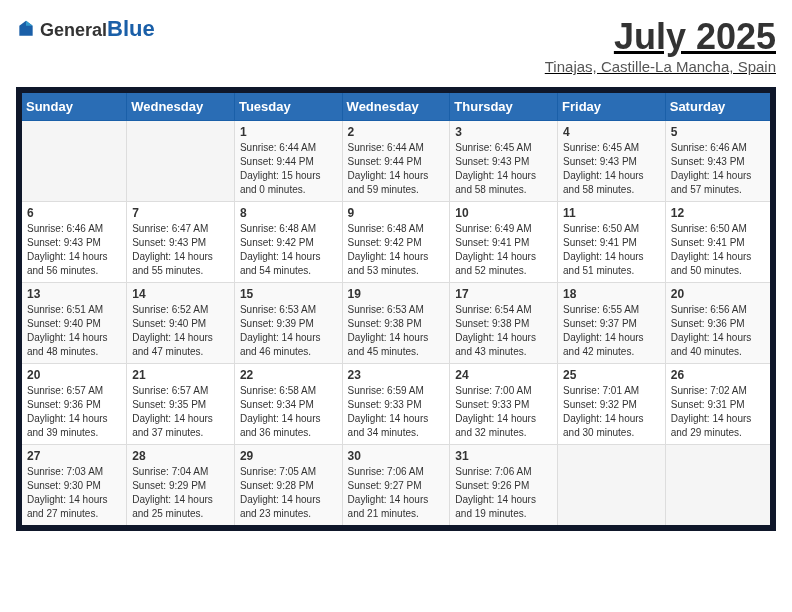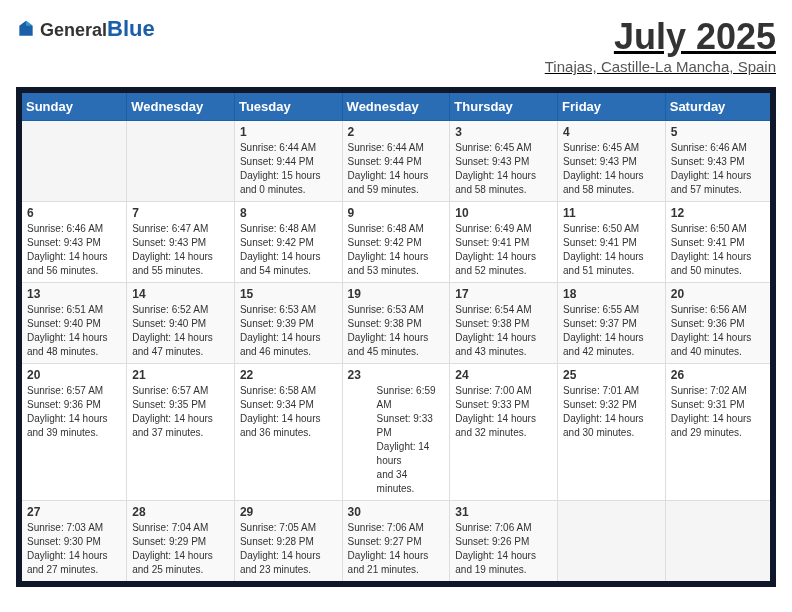--- a/index.html
+++ b/index.html
@@ -283,21 +283,21 @@
         </td>
         <td>
           <span class="day-number">22</span>
           <div class="day-info" style="white-space: pre-line;">Sunrise: 6:58 AM
 Sunset: 9:34 PM
 Daylight: 14 hours
 and 36 minutes.</div>
         </td>
         <td>
           <span class="day-number">23</span>
-          <div class="day-info" style="white-space: pre-line; margin-left: 29px;">Sunrise: 6:59 AM
+          <div class="day-info" style="white-space: pre-line;">Sunrise: 6:59 AM
 Sunset: 9:33 PM
 Daylight: 14 hours
 and 34 minutes.</div>
         </td>
         <td>
           <span class="day-number">24</span>
           <div class="day-info" style="white-space: pre-line;">Sunrise: 7:00 AM
 Sunset: 9:33 PM
 Daylight: 14 hours
 and 32 minutes.</div>

